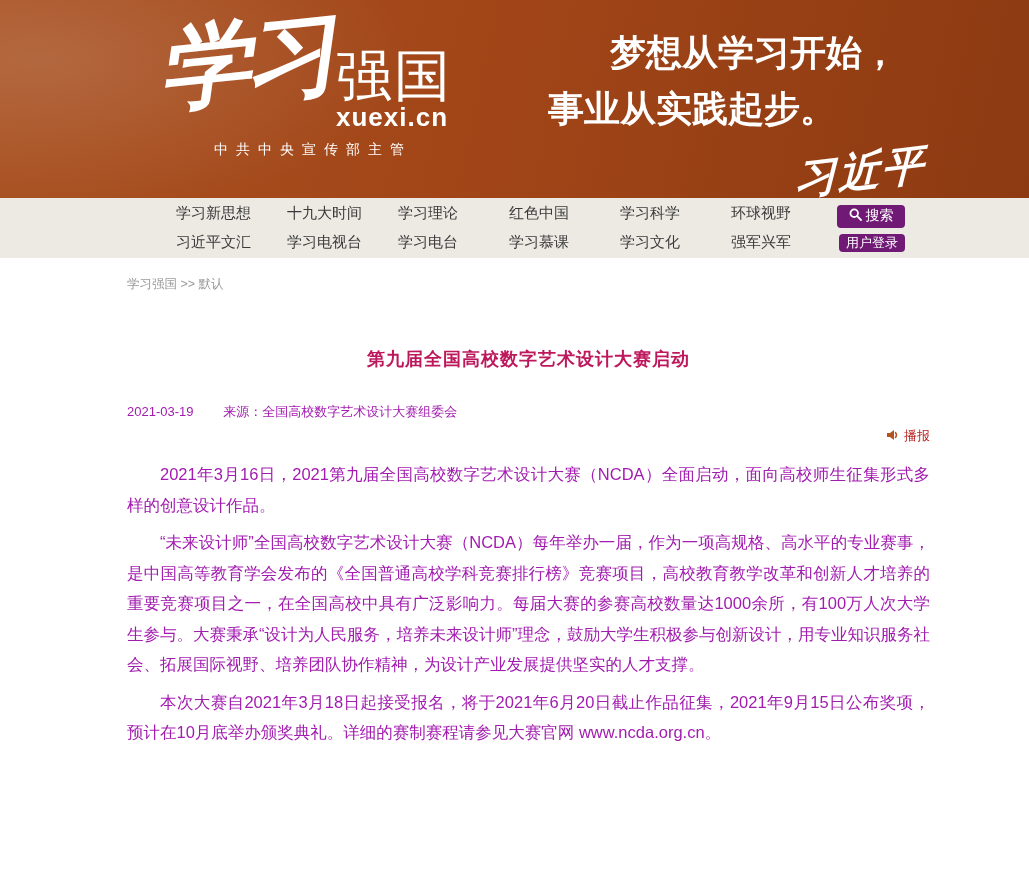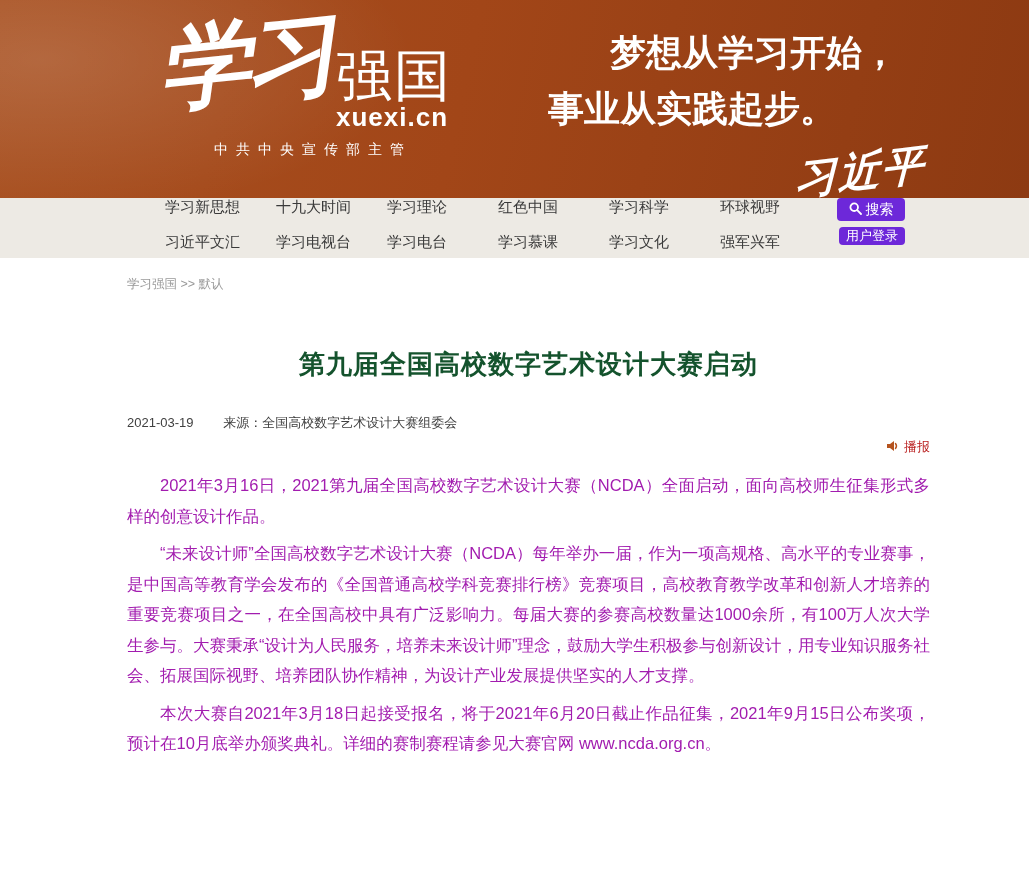--- a/index.html
+++ b/index.html
@@ -79,20 +79,22 @@
     font-style: italic;
     transform: rotate(-7deg) skewX(-8deg);
     letter-spacing: 2px;
   }
 
   
   .nav-bar {
     height: 60px;
     background: #edeae4;
     display: flex;
+    align-items: center;
+    padding-left: 11px;
   }
   .nav-links {
     margin-left: 165px;
     display: grid;
     grid-template-columns: repeat(6, 78px);
     column-gap: 33px;
     row-gap: 10px;
   }
   .nav-link {
     font-size: 15px;
@@ -107,21 +109,21 @@
     display: flex;
     flex-direction: column;
     gap: 6px;
     align-items: flex-end;
   }
   .btn {
     display: inline-flex;
     align-items: center;
     justify-content: center;
     gap: 4px;
-    background: #6d28d9;
+    background: #701a75;
     color: #fff;
     border: none;
     border-radius: 4px;
     cursor: pointer;
     font-family: "Liberation Sans", sans-serif;
   }
   .btn-search { width: 68px; height: 23px; font-size: 14px; }
   .btn-login  { width: 66px; height: 18px; font-size: 13px; }
 
   
@@ -134,29 +136,29 @@
   .breadcrumb .crumb-link { cursor: pointer; }
 
   
   .content {
     width: 803px;
     margin-left: 127px;
   }
   .article-title {
     margin-top: 54px;
     text-align: center;
-    font-size: 26px;
-    font-weight: bold;
-    color: #14532d;
+    font-size: 18px;
+    font-weight: bold;
+    color: #be185d;
     letter-spacing: 1px;
   }
   .article-meta {
     margin-top: 32px;
     font-size: 13px;
-    color: #404040;
+    color: #a21caf;
   }
   .article-meta .meta-date { margin-right: 26px; }
   .broadcast-row {
     margin-top: 6px;
     text-align: right;
     font-size: 13px;
     color: #b91c1c;
   }
   .broadcast {
     display: inline-flex;

